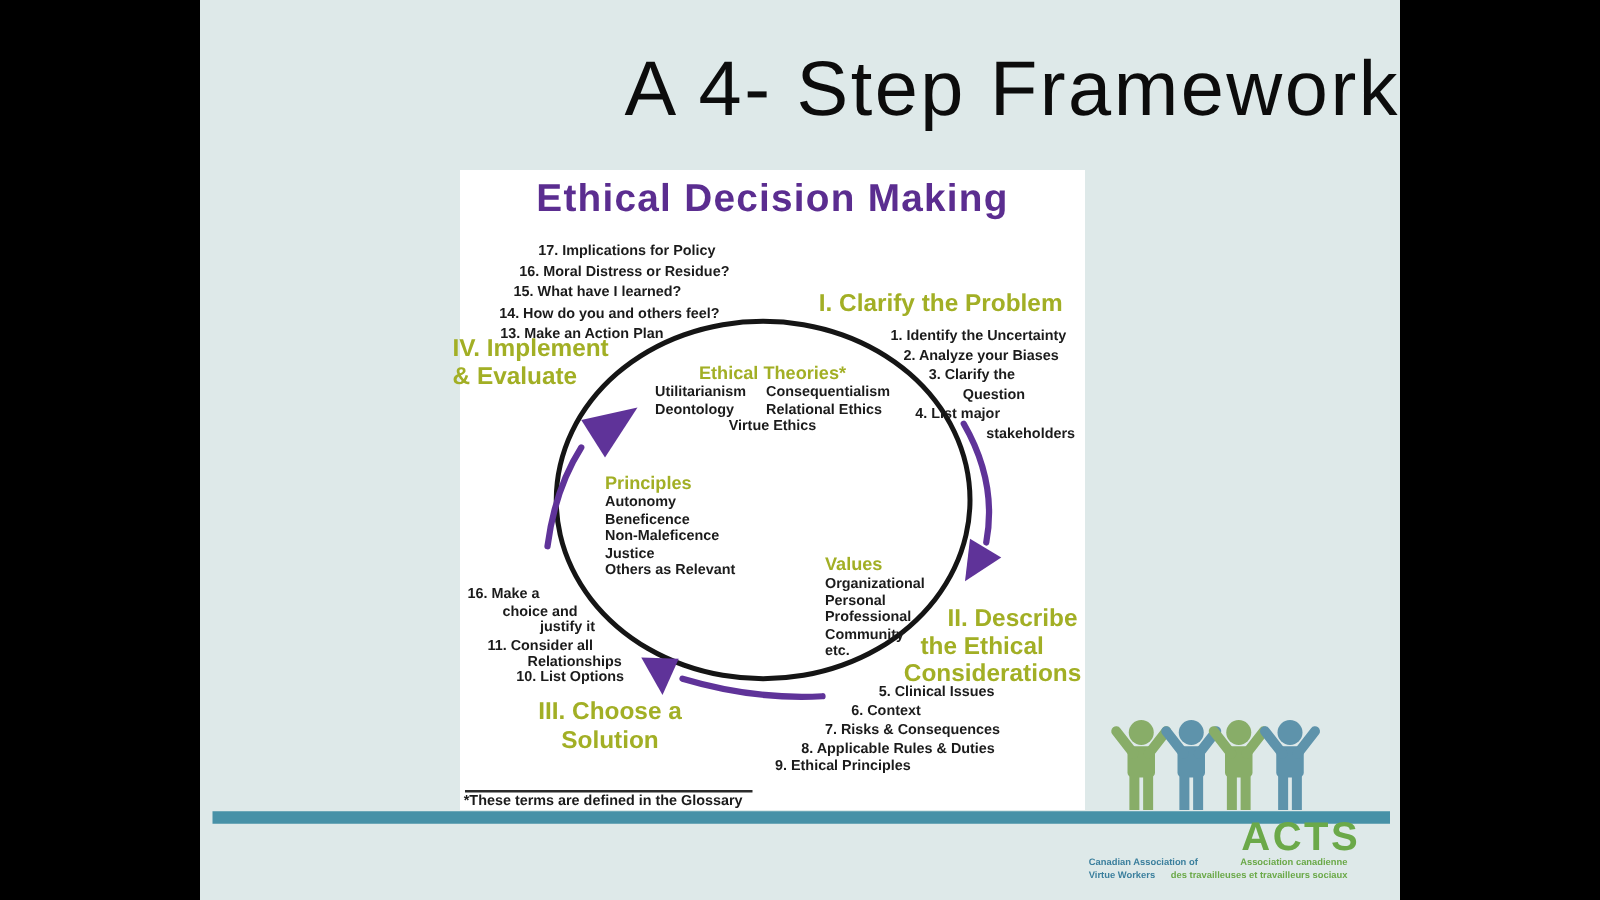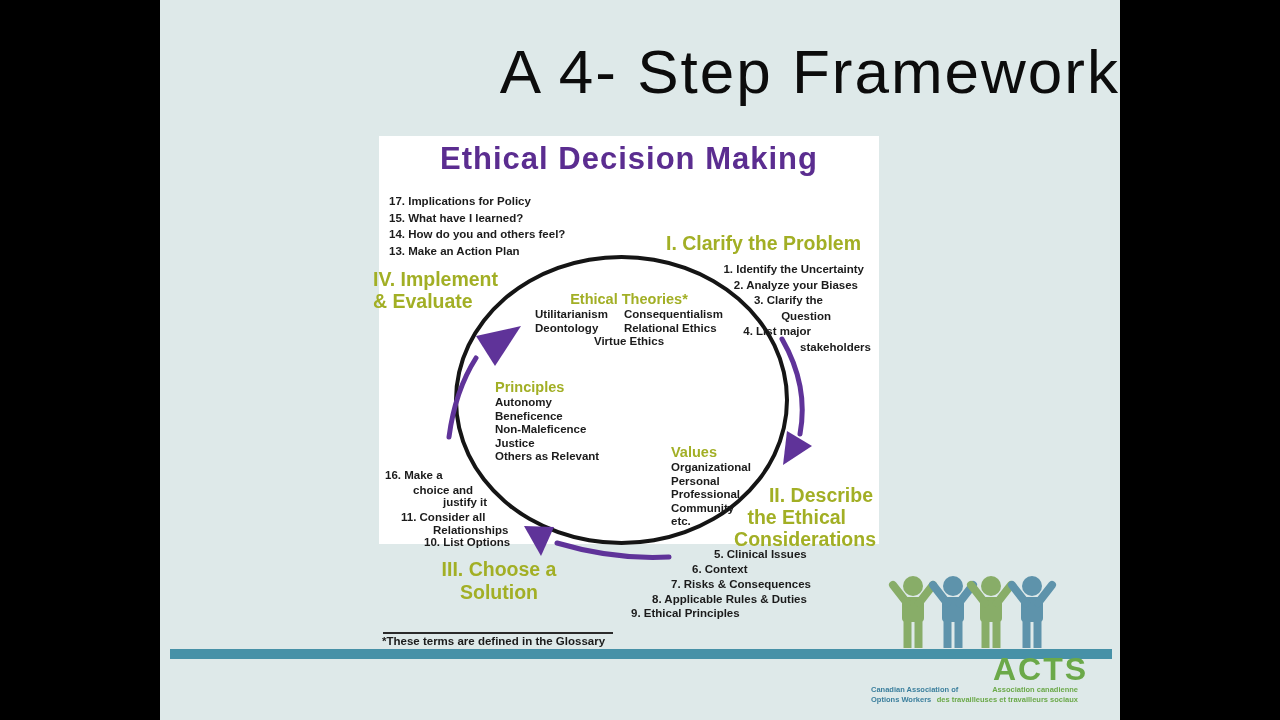--- a/index.html
+++ b/index.html
@@ -7,38 +7,38 @@
   .stage { position:relative; width:1280px; height:720px; background:#000; overflow:hidden;
            font-family:"Liberation Sans", sans-serif; }
   .slide { position:absolute; left:160px; top:0; width:960px; height:720px;
            background:var(--slide-bg,#dee9e9); }
 
   .title { position:absolute; left:0; right:0; top:36px; text-align:right;
            font-size:62px; font-weight:300; letter-spacing:2px; color:#0c0c0c;
            font-family:"Liberation Sans", sans-serif; }
 
   
-  .diagram { position:absolute; left:219px; top:136px; width:500px; height:408px;
+  .diagram { position:absolute; left:208px; top:136px; width:500px; height:512px;
              background:#ffffff; color:#1b1b1b; font-weight:bold; overflow:visible; }
   .diagram .abs { position:absolute; }
 
   .d-heading { left:0; right:0; top:5px; text-align:center; font-size:31px;
                font-weight:bold; letter-spacing:1px; color:var(--purple,#5b2d90); }
 
   .olive { color:var(--olive,#a2af25); font-weight:bold; }
   .item { font-size:11.5px; font-weight:bold; white-space:nowrap; }
 
   .circle { left:75px; top:119px; width:335px; height:290px;
             border:4px solid #151515; border-radius:50%; }
 
   .arrows { left:0; top:0; width:500px; height:512px; pointer-events:none; }
   .arrows path { stroke:var(--arrow,#5f3399); stroke-width:5; fill:none; stroke-linecap:round; }
   .arrows polygon { fill:var(--arrow,#5f3399); }
 
-  .s4-items { left:10px; top:57px; width:250px; text-align:left; line-height:16.5px; }
+  .s4-items { left:10px; top:57px; width:250px; text-align:center; line-height:16.5px; }
   .s4-items .i0{margin-right:3px} .s4-items .i1{margin-right:7px}
   .s4-items .i2{margin-right:50px} .s4-items .i3{margin-right:31px}
   .s4-items .i4{margin-right:75px}
   .s4-label { left:-6px; top:133px; width:160px; font-size:19.5px; line-height:21.5px; }
 
   .s1-label { left:287px; top:96px; font-size:19.5px; white-space:nowrap; }
   .s1-items { left:280px; top:126px; width:212px; text-align:right; line-height:15.5px; }
   .s1-items .i0{margin-right:7px} .s1-items .i1{margin-right:13px}
   .s1-items .i2{margin-right:48px} .s1-items .i3{margin-right:40px}
   .s1-items .i4{margin-right:60px} .s1-items .i5{margin-right:0}
@@ -102,20 +102,21 @@
           <polygon points="145,390 175,391 162,420"></polygon>
         </g>
         <g>
           <path d="M 70,301 Q 76,255 97,222"></path>
           <polygon points="142,190 97,200 116,230"></polygon>
         </g>
       </svg>
 
       <div class="abs s4-items">
         <div class="item i0">17. Implications for Policy</div>
+        <div class="item i1">16. Moral Distress or Residue?</div>
         <div class="item i2">15. What have I learned?</div>
         <div class="item i3">14. How do you and others feel?</div>
         <div class="item i4">13. Make an Action Plan</div>
       </div>
 
       <div class="abs s4-label olive">
         <div>IV. Implement</div>
         <div>&amp; Evaluate</div>
       </div>
 
@@ -231,21 +232,21 @@
         <line x1="166" y1="33" x2="152" y2="15" stroke-width="8" stroke-linecap="round"></line>
         <line x1="178" y1="33" x2="192" y2="15" stroke-width="8" stroke-linecap="round"></line>
         <line x1="166.5" y1="50" x2="166.5" y2="78" stroke-width="8"></line>
         <line x1="177.5" y1="50" x2="177.5" y2="78" stroke-width="8"></line>
       </g>
     </svg>
 
     <div class="acts-text">ACTS</div>
     <div class="casw-sub">
       <div>Canadian Association of</div>
-      <div>Options Workers</div>
+      <div>Virtue Workers</div>
     </div>
     <div class="acts-sub">
       <div>Association canadienne</div>
       <div>des travailleuses et travailleurs sociaux</div>
     </div>
 
   </div>
 </div>
 
 </body></html>

